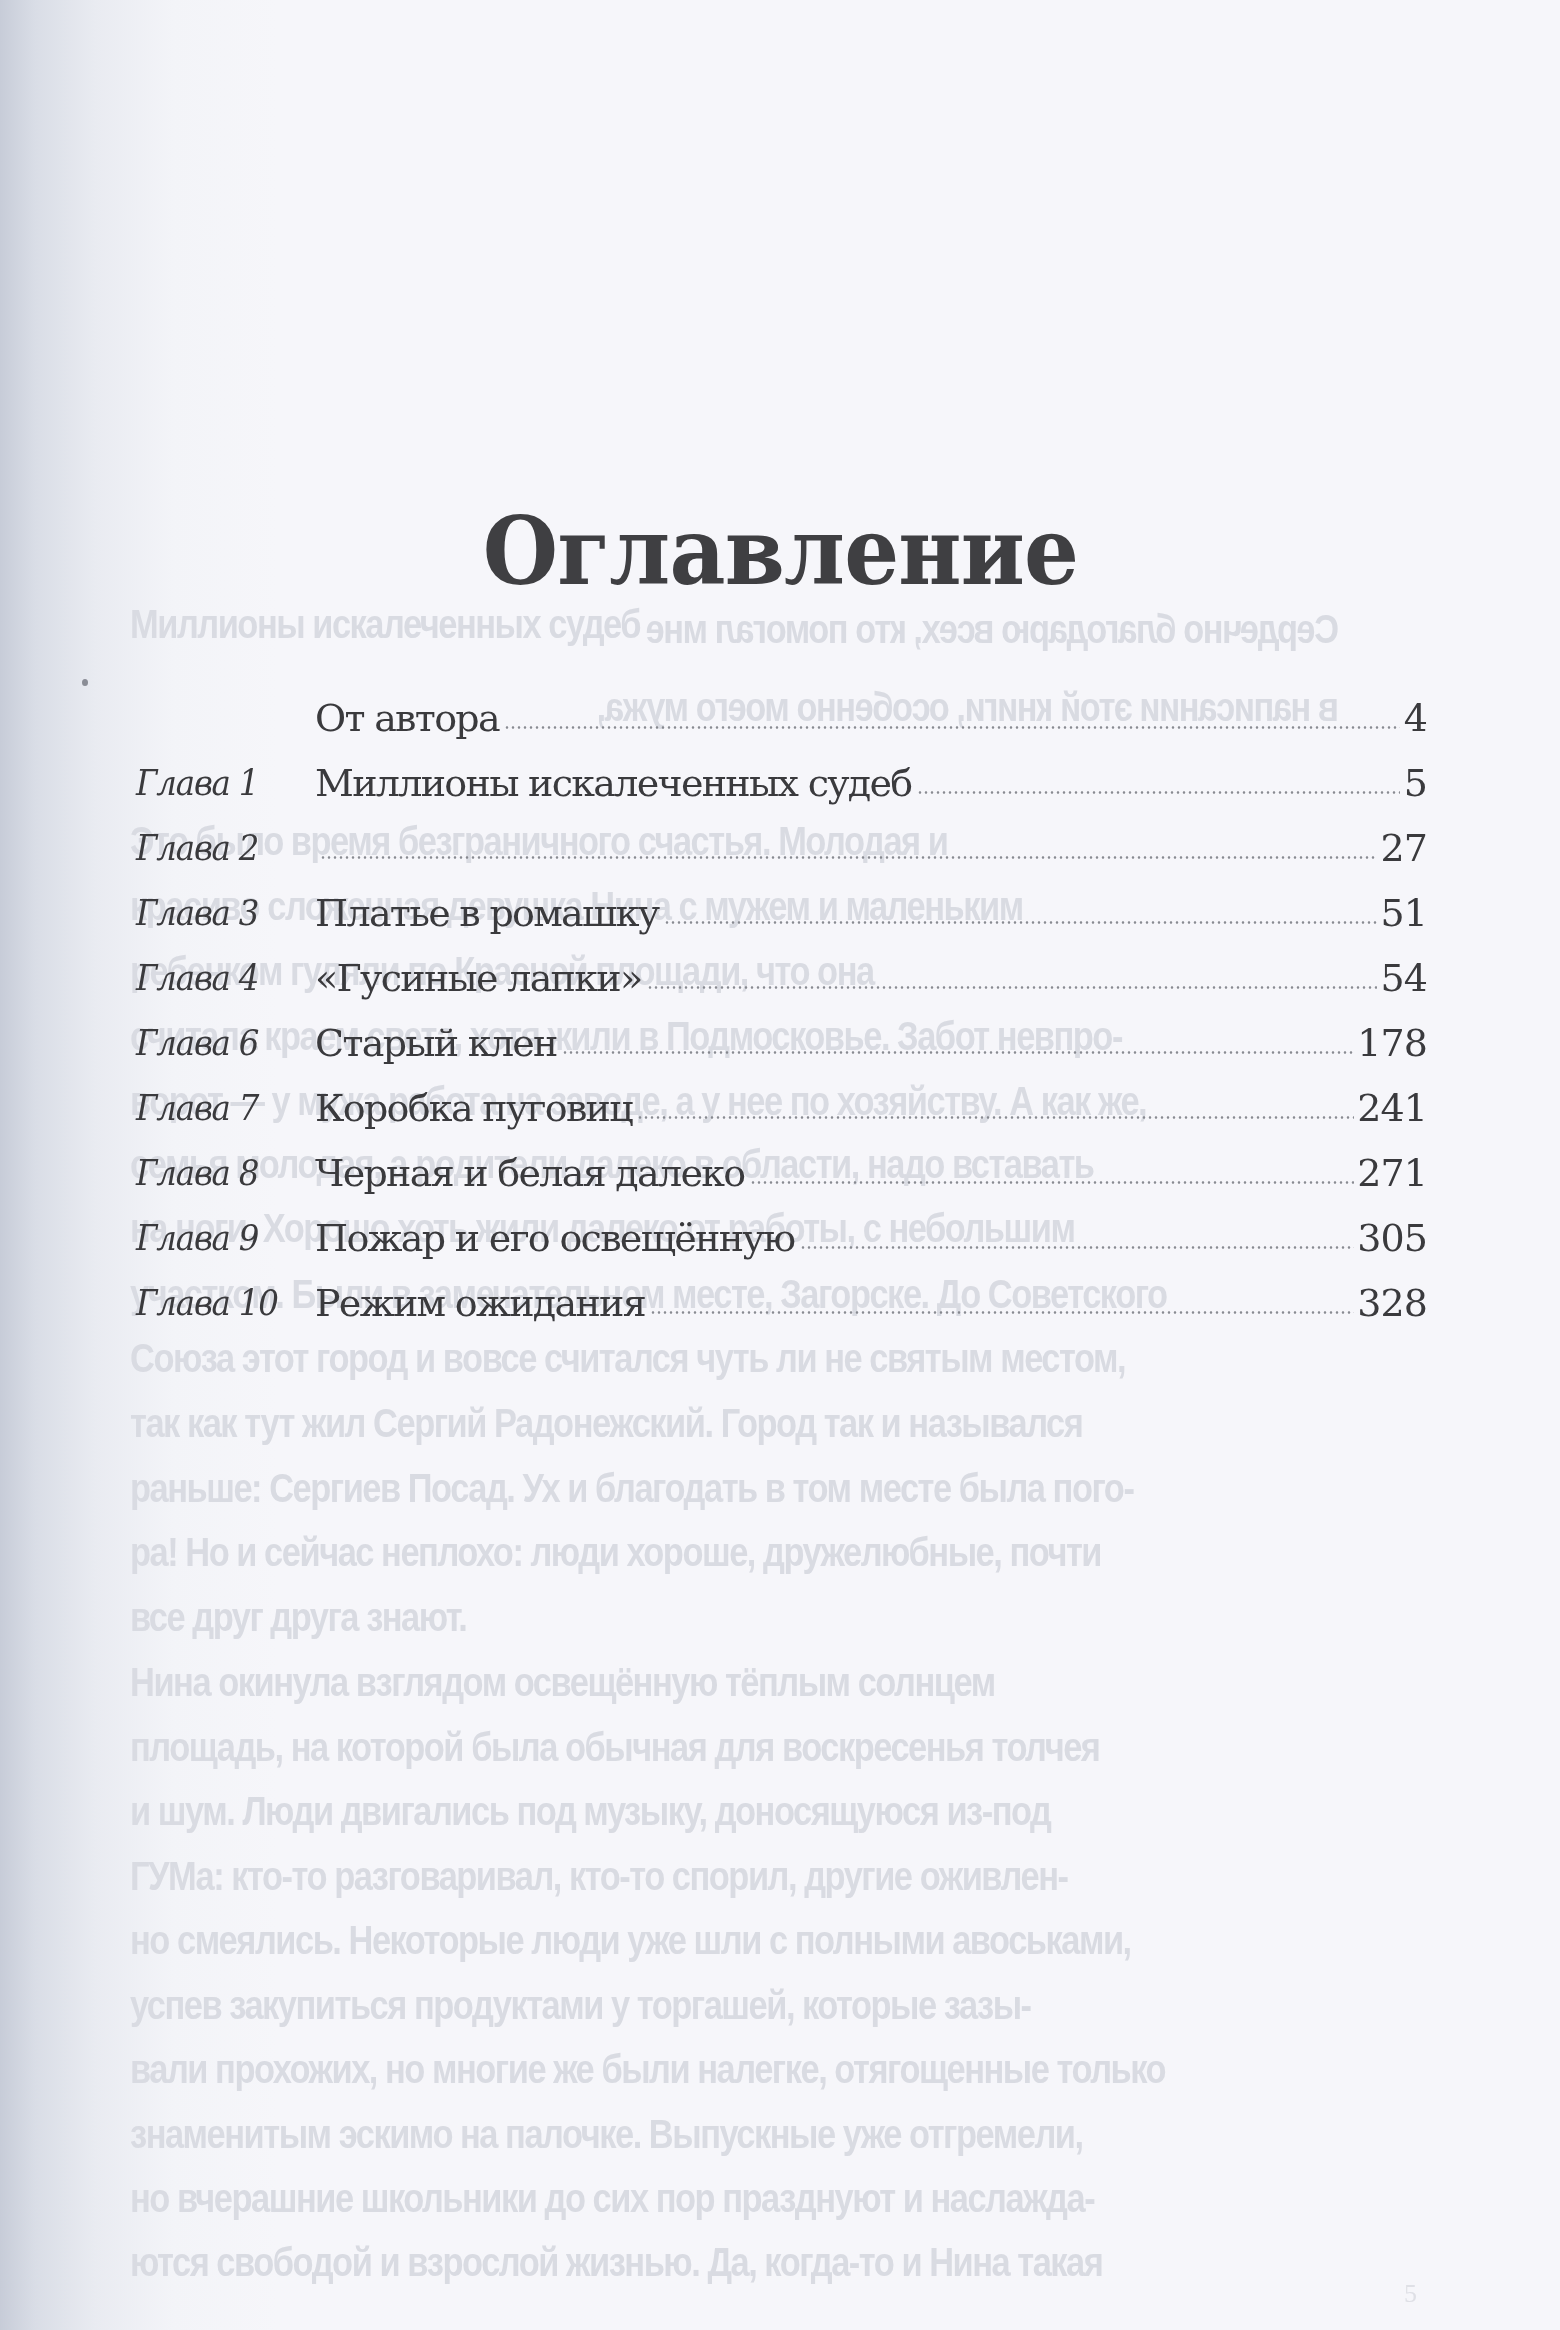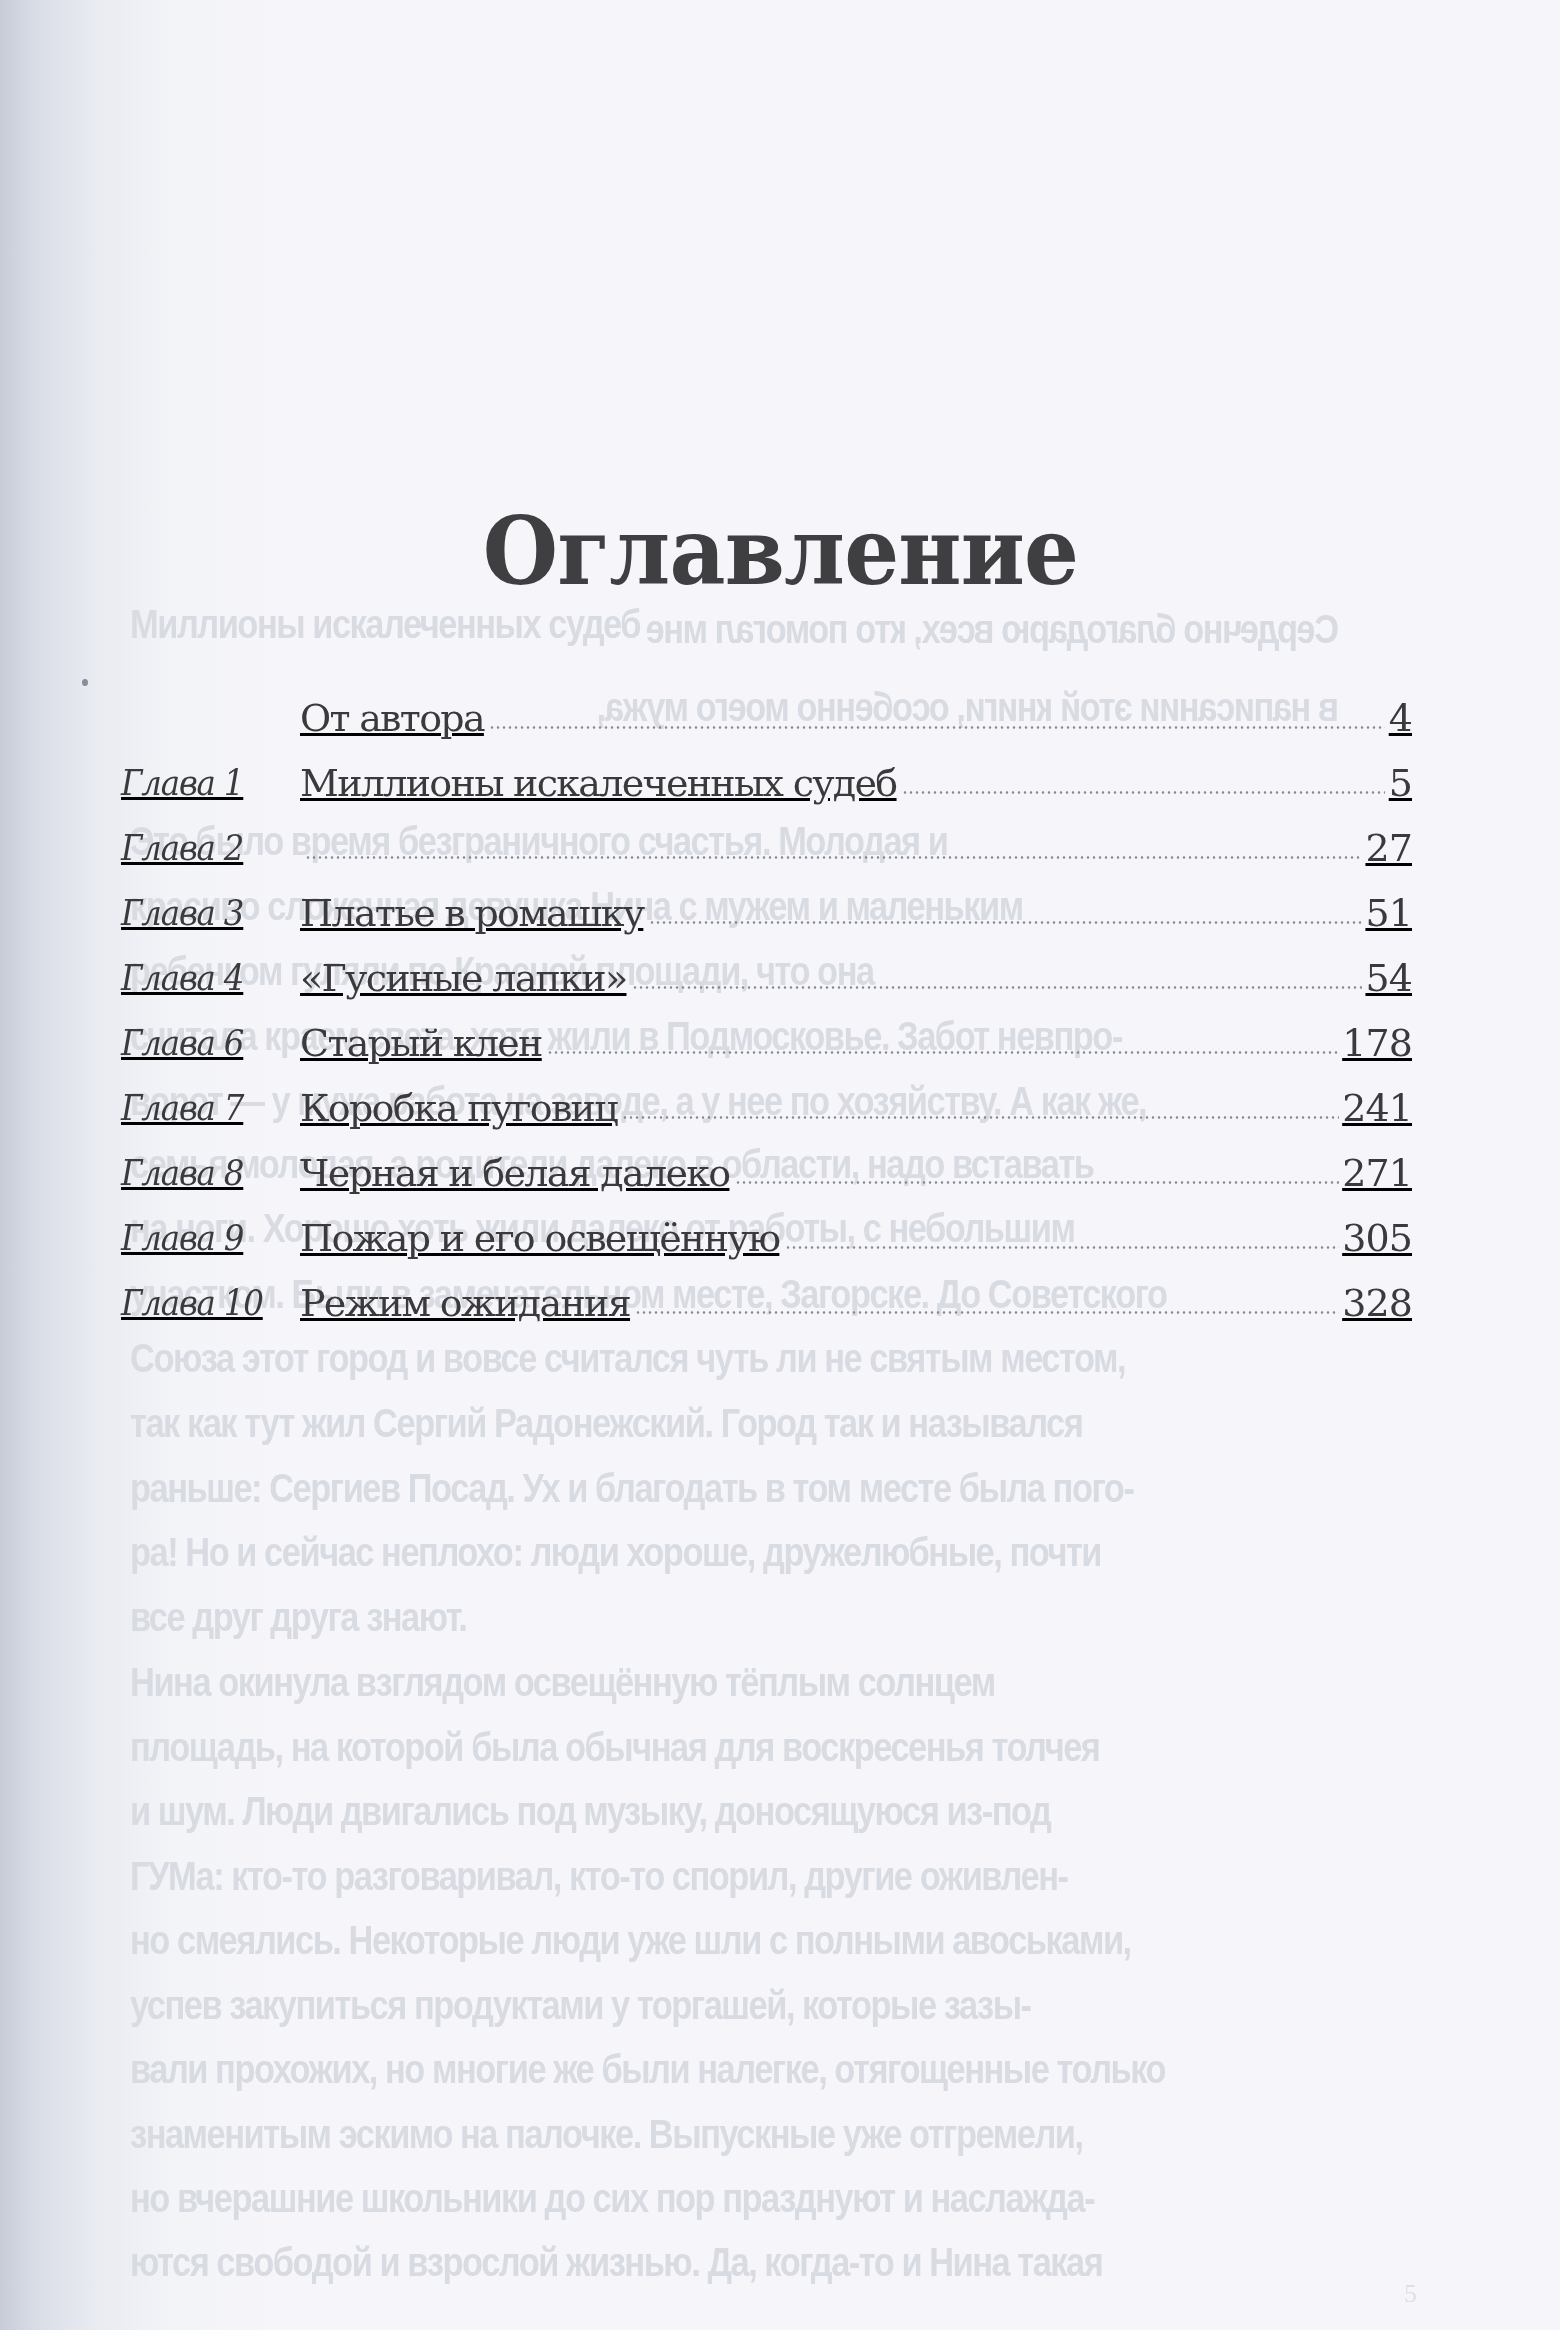--- a/index.html
+++ b/index.html
@@ -69,24 +69,23 @@
     text-align: center;
     font-family: "DejaVu Serif", serif;
     font-size: 94px;
     color: #3f3f42;
     letter-spacing: -0.9px;
     transform: scaleX(0.92);
     transform-origin: center;
   }
   .toc {
     position: absolute;
-    left: 121px;
+    left: 136px;
     top: 685px;
     width: 1291px;
-    text-decoration: underline;
   }
   .toc-row {
     position: relative;
     height: 65px;
     display: flex;
     align-items: center;
     font-size: 38px;
     color: #3a3a3d;
   }
   .toc-label {

